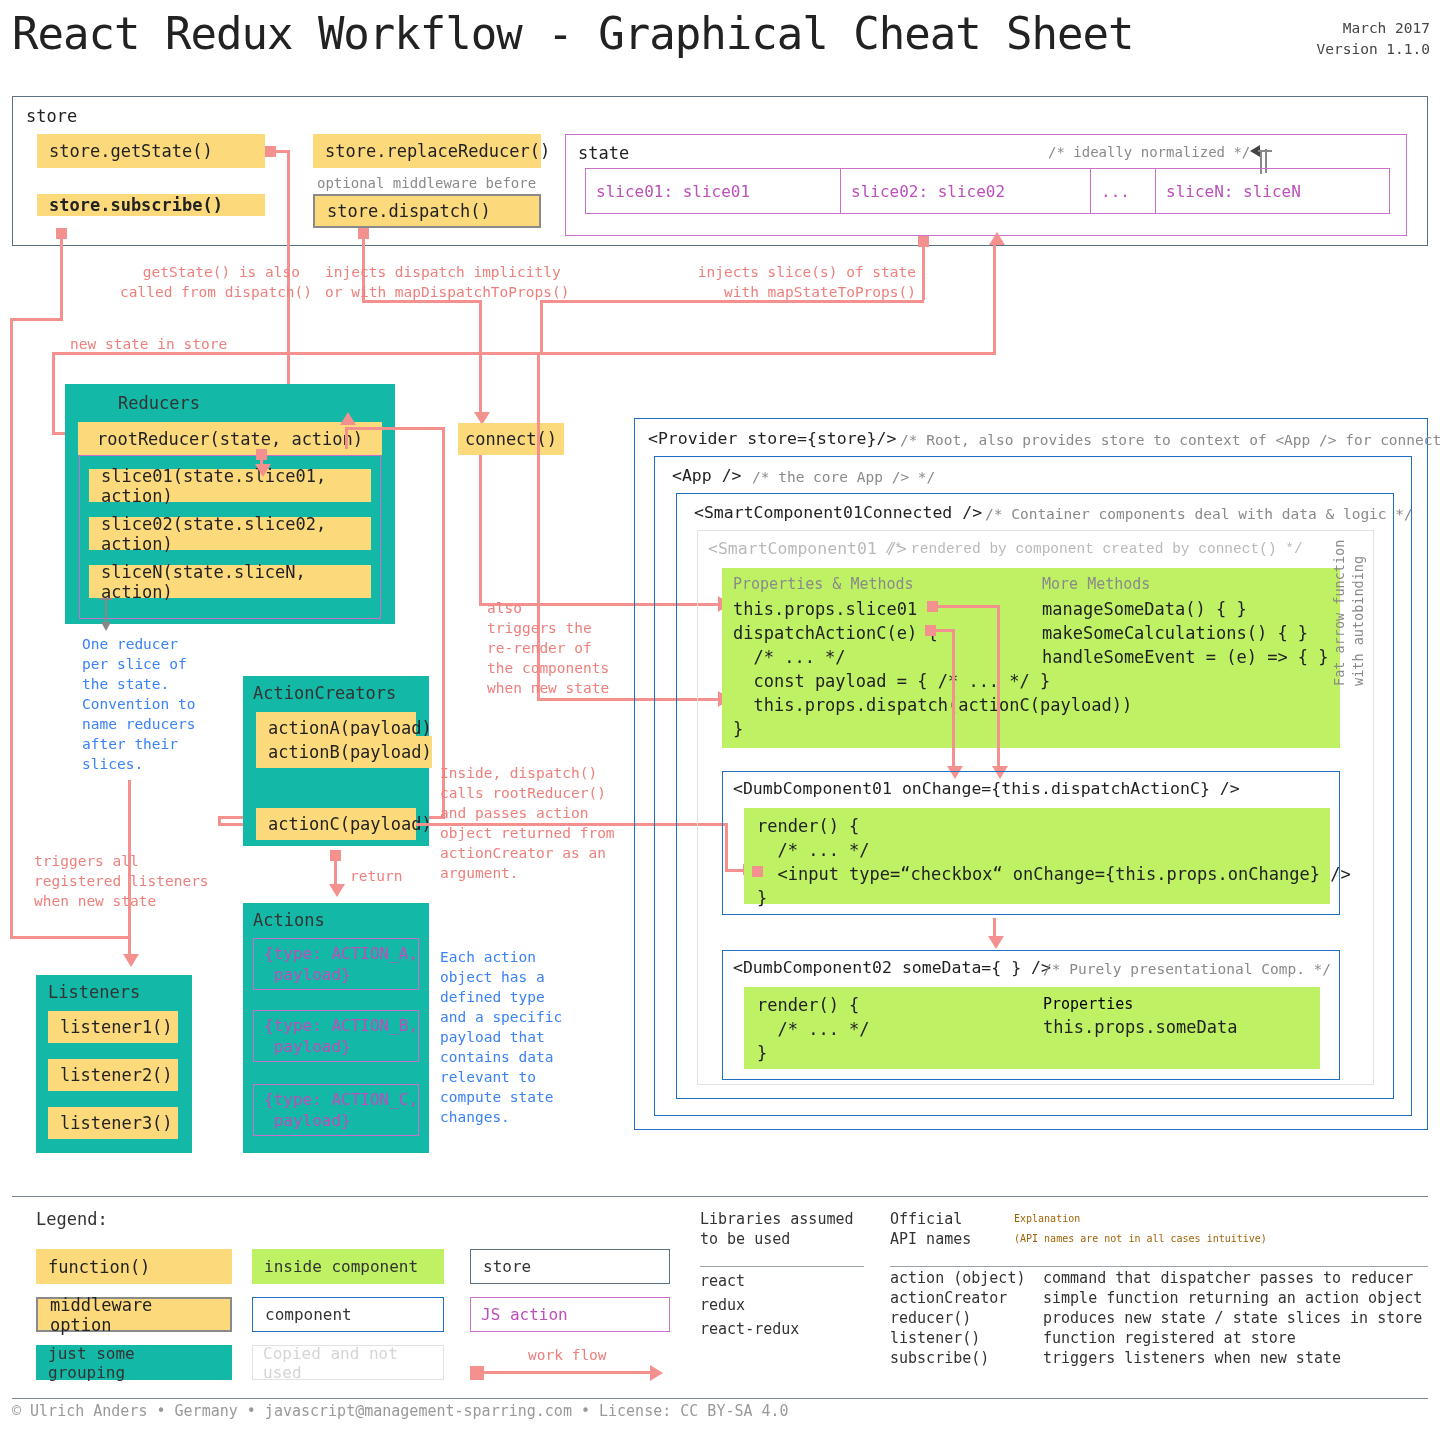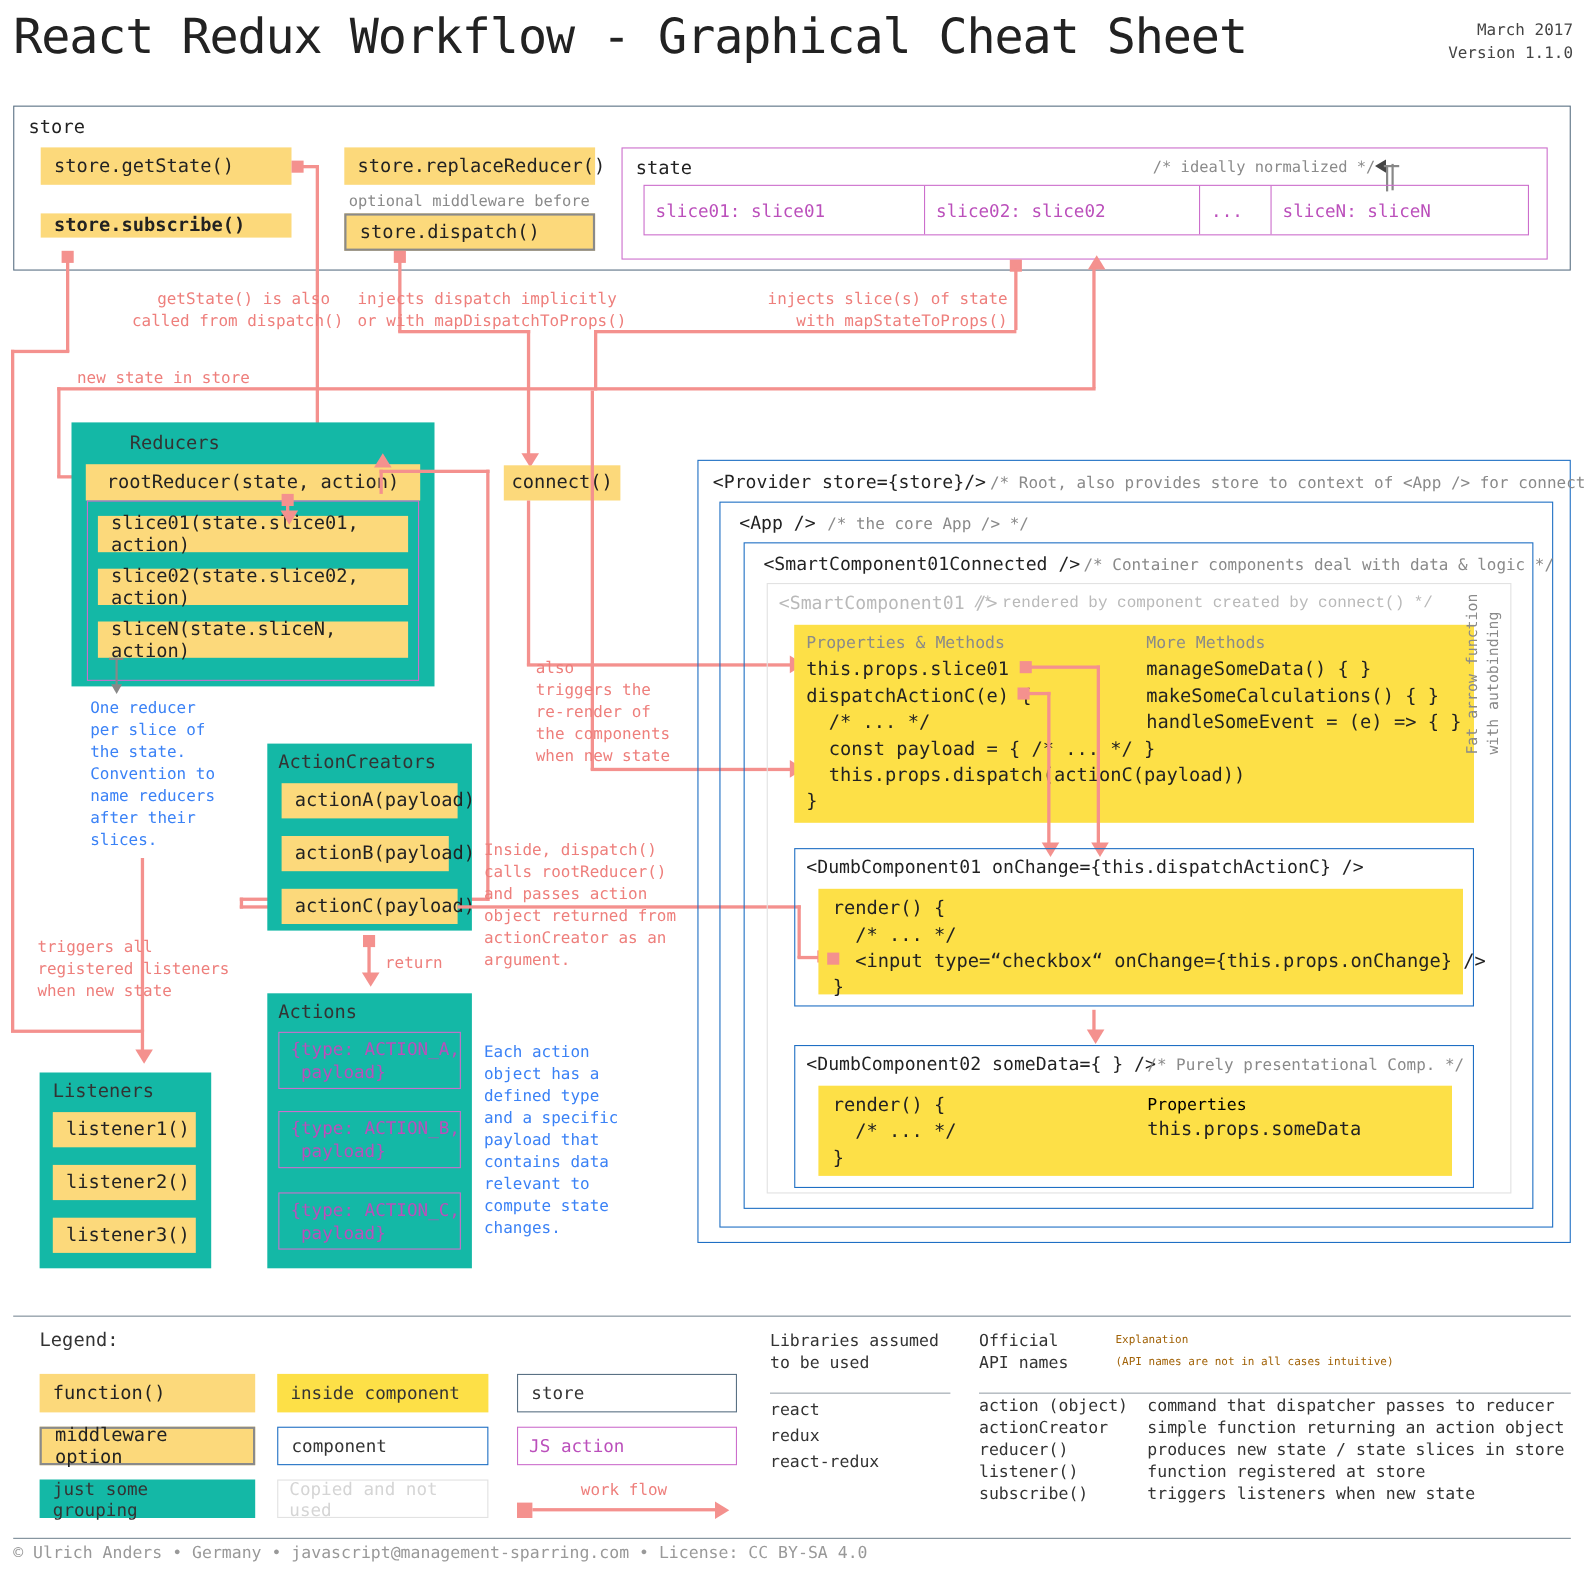--- a/index.html
+++ b/index.html
@@ -24,21 +24,21 @@
   .mwbox{
     background:#FCD97B;border:2px solid #8a8a8a;color:#222;font-size:17px;
     display:flex;align-items:center;padding:0 12px;box-sizing:border-box;
   }
   .group{background:#14b8a6;box-sizing:border-box;}
   .grouplabel{font-size:17px;color:#333;}
   .jsbox{border:1.5px solid #CC6ECC;color:#BB4FBB;font-size:16px;box-sizing:border-box;
          display:flex;align-items:center;padding:0 10px;}
   .storebox{border:1.5px solid #5A7184;box-sizing:border-box;}
   .compbox{border:1.5px solid #1F6FC4;box-sizing:border-box;}
-  .insidecomp{background:#fde047;box-sizing:border-box;}
+  .insidecomp{background:#bef264;box-sizing:border-box;}
   .ghost{border:1.5px solid #E2E2E2;color:#D5D5D5;box-sizing:border-box;
          display:flex;align-items:center;padding:0 10px;font-size:16px;}
 
   .note{color:#EE7F7C;font-size:14.5px;line-height:20px;white-space:pre;}
   .note.r{text-align:right;}
   .gray{color:#3b82f6;font-size:14.5px;line-height:20px;white-space:pre;}
   .graysm{color:#8a8a8a;font-size:14px;}
   .code{font-size:17px;color:#222;white-space:pre;}
   .codec{font-size:14.5px;color:#8a8a8a;white-space:pre;}
   .codehdr{font-size:16.5px;color:#222;white-space:pre;}
@@ -183,21 +183,21 @@
 
   <div class="abs note" style="left:487px;top:598px;width:150px;">also
 triggers the
 re-render of
 the components
 when new state</div>
 
   <div class="abs group" style="left:243px;top:676px;width:186px;height:170px;"></div>
   <div class="abs grouplabel" style="left:253px;top:683px;">ActionCreators</div>
   <div class="abs fnbox" style="left:256px;top:712px;width:160px;height:32px;">actionA(payload)</div>
-  <div class="abs fnbox" style="left:256px;top:760px;width:152px;height:32px;">actionB(payload)</div>
+  <div class="abs fnbox" style="left:256px;top:736px;width:176px;height:32px;">actionB(payload)</div>
   <div class="abs fnbox" style="left:256px;top:808px;width:160px;height:32px;">actionC(payload)</div>
 
   <div class="abs hl" style="left:416px;top:823px;width:312px;"></div>
   <div class="abs vl" style="left:725px;top:823px;height:48px;"></div>
   <div class="abs hl" style="left:725px;top:869px;width:20px;"></div>
   <div class="abs sq" style="left:743px;top:864px;"></div>
 
   <div class="abs sq" style="left:330px;top:850px;"></div>
   <div class="abs vl" style="left:334px;top:858px;height:30px;"></div>
   <div class="abs ar-d" style="left:329px;top:884px;"></div>

